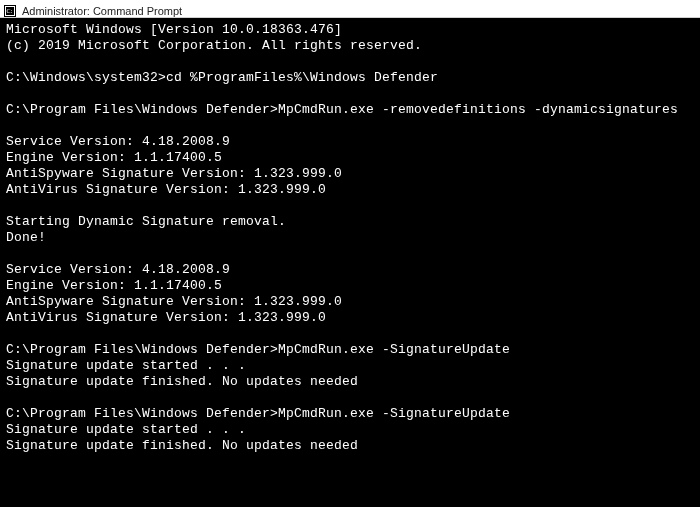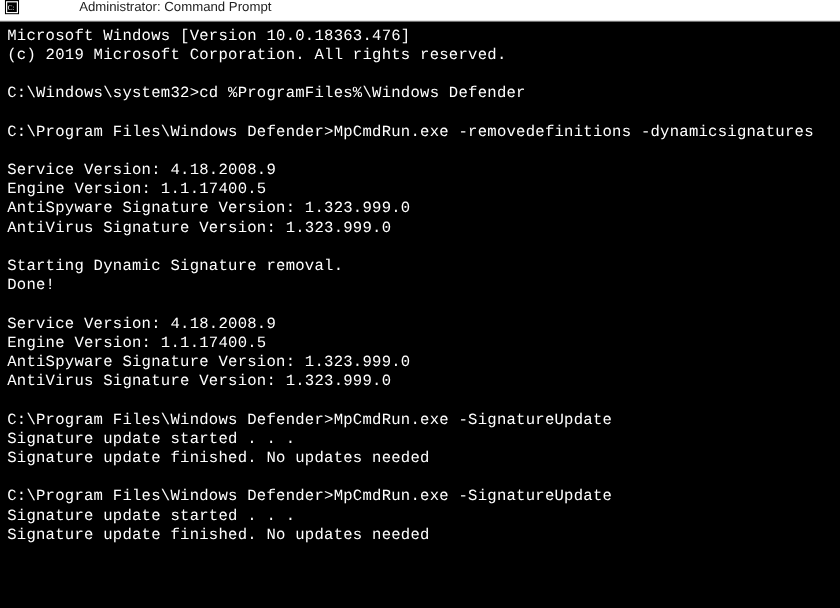--- a/index.html
+++ b/index.html
@@ -15,28 +15,27 @@
     width: 700px;
     height: 507px;
     display: flex;
     flex-direction: column;
     background: #000;
   }
   .titlebar {
     height: 18px;
     background: #ffffff;
     display: flex;
-    align-items: flex-start;
+    align-items: flex-end;
     padding: 0 4px;
     box-sizing: border-box;
     font-family: "Segoe UI", Tahoma, sans-serif;
     font-size: 11px;
     color: #222;
     border-bottom: 1px solid #d0d0d0;
-    gap: 44px;
   }
   .titlebar .icon {
     width: 12px;
     height: 12px;
     margin-right: 6px;
     display: inline-flex;
     align-items: center;
     justify-content: center;
   }
   .titlebar .icon svg { display: block; }

